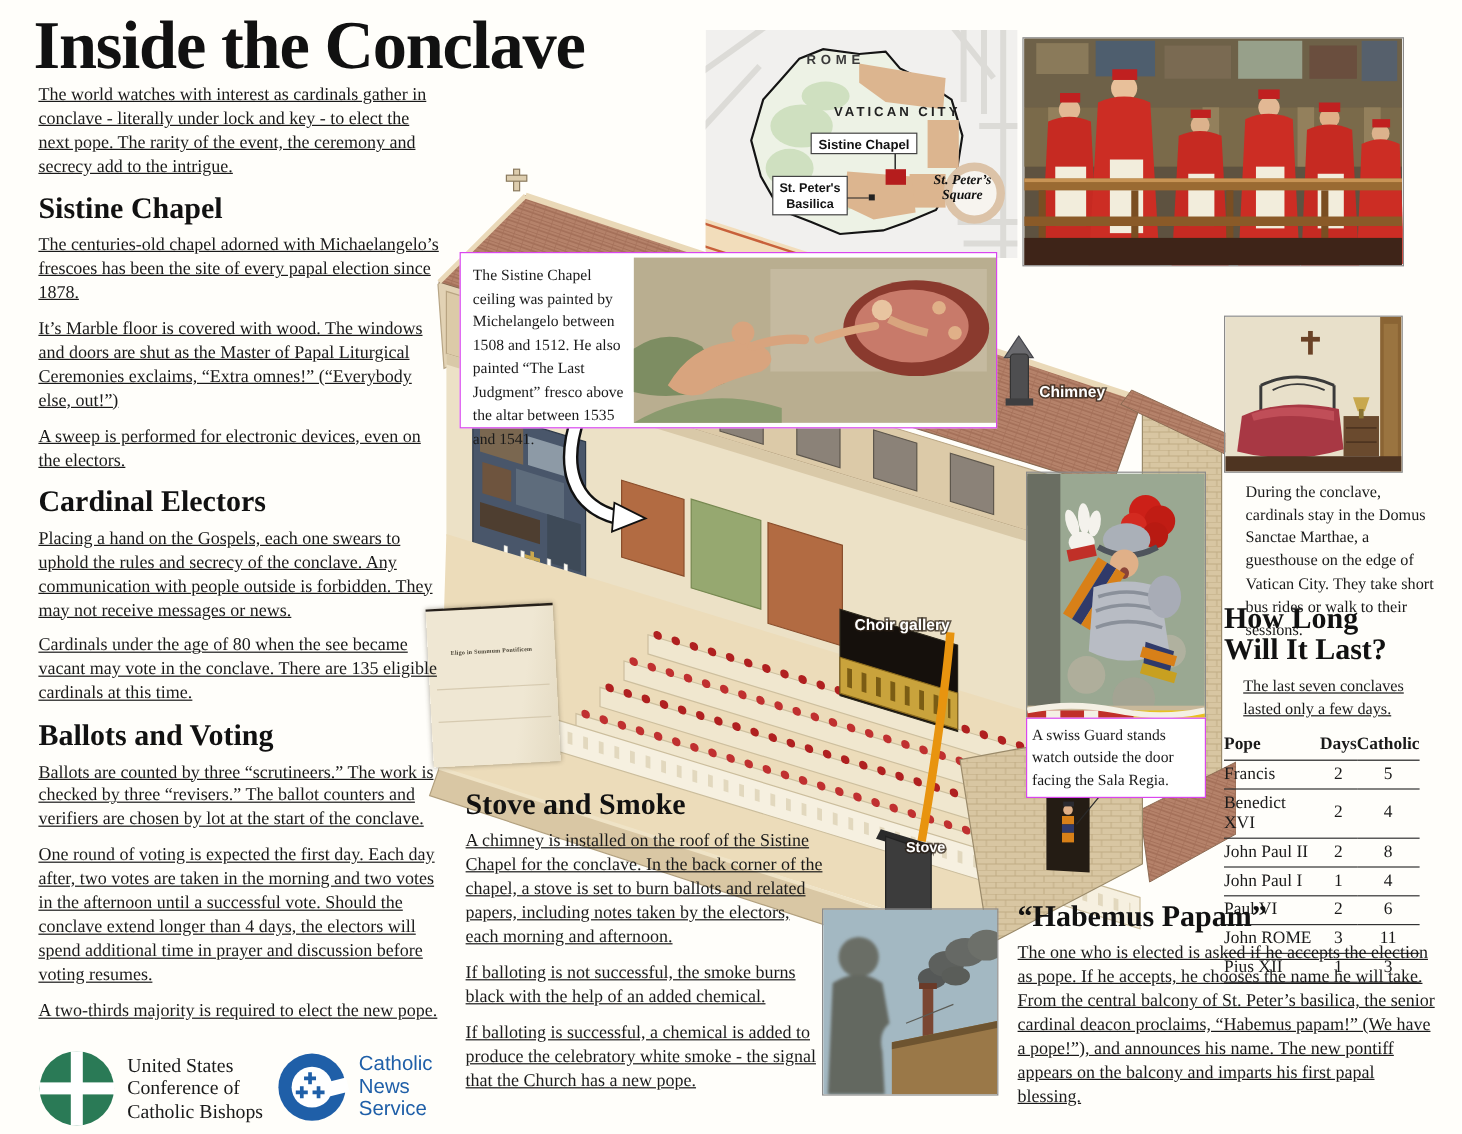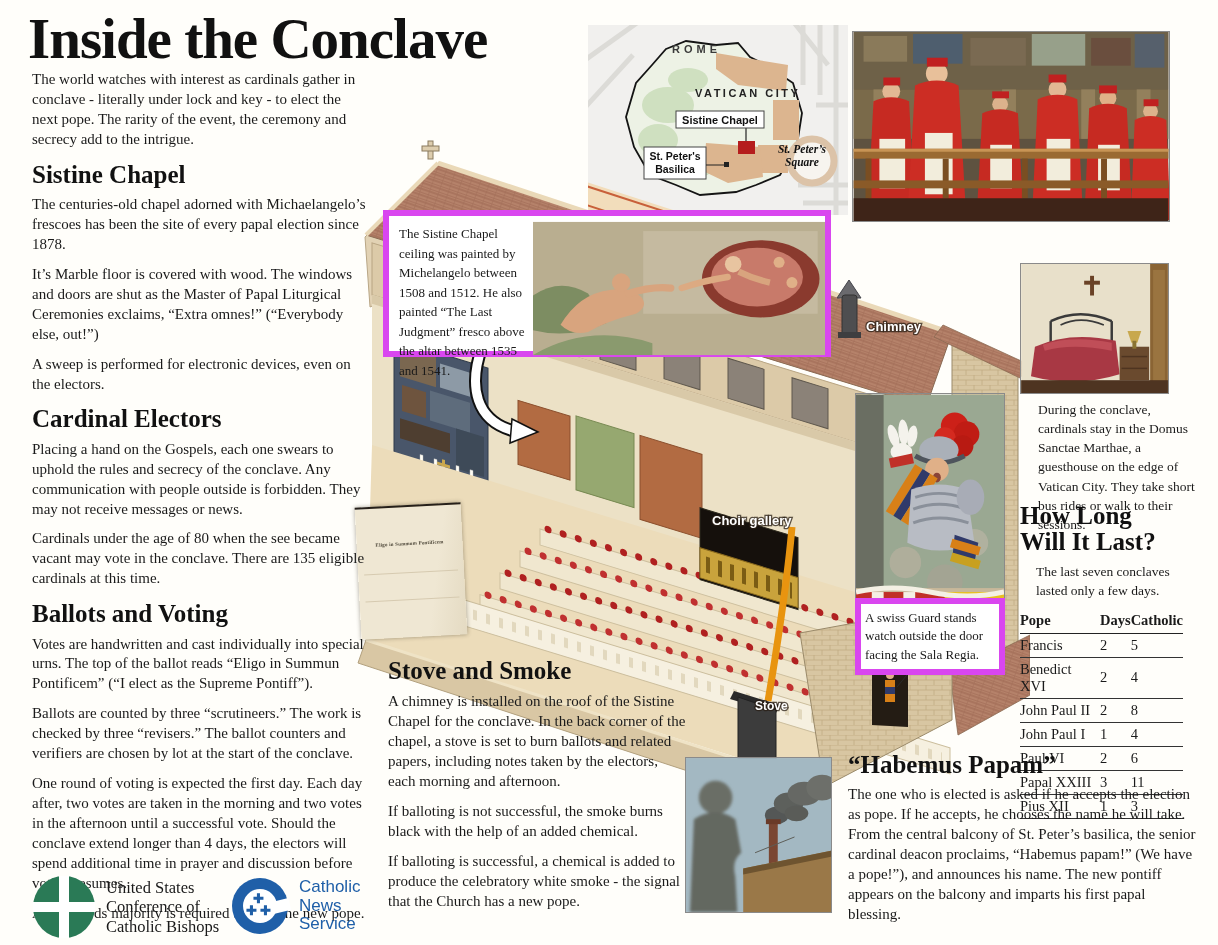--- a/index.html
+++ b/index.html
@@ -2,34 +2,34 @@
 <html><head>
 <meta charset="utf-8">
 <style>
   html,body{margin:0;padding:0;background:#ffffff;}
   #canvas{position:relative;width:1218px;height:945px;background:#fffefa;overflow:hidden;
           font-family:"Liberation Serif",serif;color:#1a1a1a;}
   .abs{position:absolute;}
   h1,h2{margin:0;font-family:"Liberation Serif",serif;font-weight:600;color:#111;}
   h1{font-size:57px;letter-spacing:-1px;}
   h2{font-size:25px;line-height:1.05;}
-  p{margin:0 0 10px 0;}
+  p{margin:0 0 10px 0;text-decoration:underline;}
   .body15{font-size:15px;line-height:1.33;}
   .body13{font-size:13.5px;line-height:1.42;}
   .col{z-index:6;}
   .leftcol h2{margin:12px 0 7px 0;}
   .photo{border:1px solid #8a8a8a;box-sizing:border-box;z-index:4;}
-  .whitebox{background:#fff;border:6px solid #d946ef;box-sizing:border-box;z-index:5;}
+  .whitebox{background:#fff;border:1px solid #d946ef;box-sizing:border-box;z-index:5;}
   .callout{display:flex;}
   .callout .ctext{width:128px;padding:8px 6px 6px 10px;font-size:13px;line-height:1.5;}
   .callout .cpaint{flex:1;}
   .maplabel{font-family:"Liberation Sans",sans-serif;font-weight:bold;}
   table.conclaves{border-collapse:collapse;width:163px;font-size:14.5px;margin-top:4px;}
   table.conclaves th{text-align:left;font-weight:600;padding:2px 0 4px 0;border-bottom:1.4px solid #222;}
-  table.conclaves th.num,table.conclaves td.num{}
+  table.conclaves th.num,table.conclaves td.num{text-align:center;}
   table.conclaves td{padding:3px 0;border-bottom:1px solid #333;}
   .ballotcard{background:linear-gradient(100deg,#efe7d3 70%,#e4dac2);transform:rotate(-3deg);
      box-shadow:0 0 4px rgba(60,50,30,.45);z-index:3;border-top:2px solid #26201a;}
   .ballotcard .btxt{margin-top:34px;text-align:center;font-size:5px;font-weight:bold;color:#4a4436;letter-spacing:.2px;}
   .ballotcard .fold{border:none;border-top:1px solid #d6cab0;margin:26px 6px 0 6px;}
   .svgtext{font-family:"Liberation Sans",sans-serif;font-weight:bold;fill:#fff;
      paint-order:stroke;stroke:rgba(40,30,20,.75);stroke-width:2.6px;}
   .usccb-circle{width:62px;height:62px;border-radius:50%;background:#2a7a56;position:relative;flex:none;}
   .usccb-circle:before{content:"";position:absolute;left:26px;top:0;width:10px;height:62px;background:#fff;}
   .usccb-circle:after{content:"";position:absolute;left:0;top:26px;width:62px;height:10px;background:#fff;}
@@ -179,21 +179,20 @@
   <div class="abs col leftcol" style="left:32px;top:70px;width:338px;">
     <p class="body15">The world watches with interest as cardinals gather in conclave - literally under lock and key - to elect the next pope. The rarity of the event, the ceremony and secrecy add to the intrigue.</p>
     <h2>Sistine Chapel</h2>
     <p class="body15">The centuries-old chapel adorned with Michaelangelo’s frescoes has been the site of every papal election since 1878.</p>
     <p class="body15">It’s Marble floor is covered with wood. The windows and doors are shut as the Master of Papal Liturgical Ceremonies exclaims, “Extra omnes!” (“Everybody else, out!”)</p>
     <p class="body15">A sweep is performed for electronic devices, even on the electors.</p>
     <h2>Cardinal Electors</h2>
     <p class="body15">Placing a hand on the Gospels, each one swears to uphold the rules and secrecy of the conclave. Any communication with people outside is forbidden. They may not receive messages or news.</p>
     <p class="body15">Cardinals under the age of 80 when the see became vacant may vote in the conclave. There are 135 eligible cardinals at this time.</p>
     <h2>Ballots and Voting</h2>
-    <p class="body15">Votes are handwritten and cast individually into special urns. The top of the ballot reads “Eligo in Summun Pontificem” (“I elect as the Supreme Pontiff”).</p>
     <p class="body15">Ballots are counted by three “scrutineers.” The work is checked by three “revisers.” The ballot counters and verifiers are chosen by lot at the start of the conclave.</p>
     <p class="body15">One round of voting is expected the first day. Each day after, two votes are taken in the morning and two votes in the afternoon until a successful vote. Should the conclave extend longer than 4 days, the electors will spend additional time in prayer and discussion before voting resumes.</p>
     <p class="body15">A two-thirds majority is required to elect the new pope.</p>
   </div>
 
   <svg class="abs" style="left:588px;top:25px;z-index:2;" width="260" height="190" viewBox="0 0 260 190">
     <rect width="260" height="190" fill="#f1f0ee"></rect>
     <g stroke="#dcdbd7" stroke-width="5">
       <line x1="-10" y1="40" x2="60" y2="-10"></line>
       <line x1="-10" y1="90" x2="45" y2="30"></line>
@@ -412,21 +411,21 @@
             <td>John Paul I</td>
             <td class="num">1</td>
             <td class="num">4</td>
           </tr>
         <tr>
             <td>Paul VI</td>
             <td class="num">2</td>
             <td class="num">6</td>
           </tr>
         <tr>
-            <td>Papal XXIII</td>
+            <td>John ROME</td>
             <td class="num">3</td>
             <td class="num">11</td>
           </tr>
         <tr>
             <td>Pius XII</td>
             <td class="num">1</td>
             <td class="num">3</td>
           </tr>
       </tbody>
     </table>

